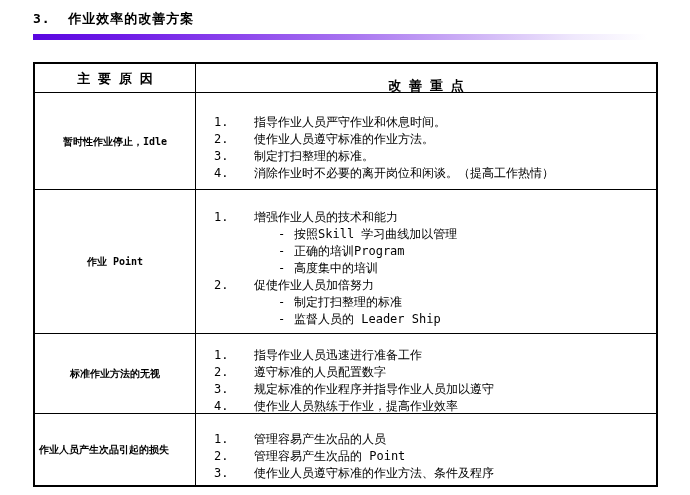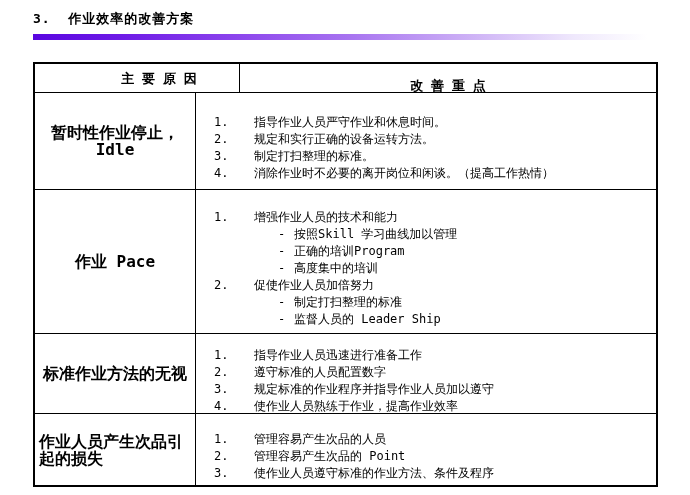--- a/index.html
+++ b/index.html
@@ -31,33 +31,33 @@
     border:2px solid #000000;
     background:#ffffff;
   }
   .trow { display:flex; border-top:1px solid #000000; }
   .trow:first-child { border-top:none; }
   .cell-cause {
     width:161px; flex-shrink:0;
     border-right:1px solid #000000;
     display:flex; align-items:center; justify-content:center;
     text-align:center;
-    font-weight:bold; font-size:16px;
+    font-weight:bold; font-size:10px;
     padding:4px 8px;
     line-height:17px;
   }
   .cell-focus {
     flex:1;
     display:flex; flex-direction:column; justify-content:center;
     padding:6px 10px 6px 18px;
     font-size:12px;
     line-height:17px;
     margin-top:14px;
   }
-  .hrow { height:28px;padding-left:44px; }
+  .hrow { height:28px; }
   .hrow .cell-cause, .hrow .cell-focus {
     font-weight:bold; font-size:13px;
     align-items:center; justify-content:center;
     flex-direction:row; text-align:center;
     padding:0;
   }
   .r1 { height:97px; }
   .r2 { height:144px; }
   .r3 { height:80px; }
   .r4 { height:72px; }
@@ -85,35 +85,35 @@
 
     <div class="trow r1">
       <div class="cell-cause">暂时性作业停止，Idle</div>
       <div class="cell-focus">
         <div class="line">
           <span class="marker">1.</span>
           <span class="txt">指导作业人员严守作业和休息时间。</span>
         </div>
         <div class="line">
           <span class="marker">2.</span>
-          <span class="txt">规定和实行正确的设备运转方法。</span>
+          <span class="txt">使作业人员遵守标准的作业方法。</span>
         </div>
         <div class="line">
           <span class="marker">3.</span>
           <span class="txt">制定打扫整理的标准。</span>
         </div>
         <div class="line">
           <span class="marker">4.</span>
           <span class="txt">消除作业时不必要的离开岗位和闲谈。（提高工作热情）</span>
         </div>
       </div>
     </div>
 
     <div class="trow r2">
-      <div class="cell-cause">作业 Pace</div>
+      <div class="cell-cause">作业 Point</div>
       <div class="cell-focus">
         <div class="line">
           <span class="marker">1.</span>
           <span class="txt">增强作业人员的技术和能力</span>
         </div>
         <div class="line sub">
           <span class="marker">-</span>
           <span class="txt">按照Skill 学习曲线加以管理</span>
         </div>
         <div class="line sub">

